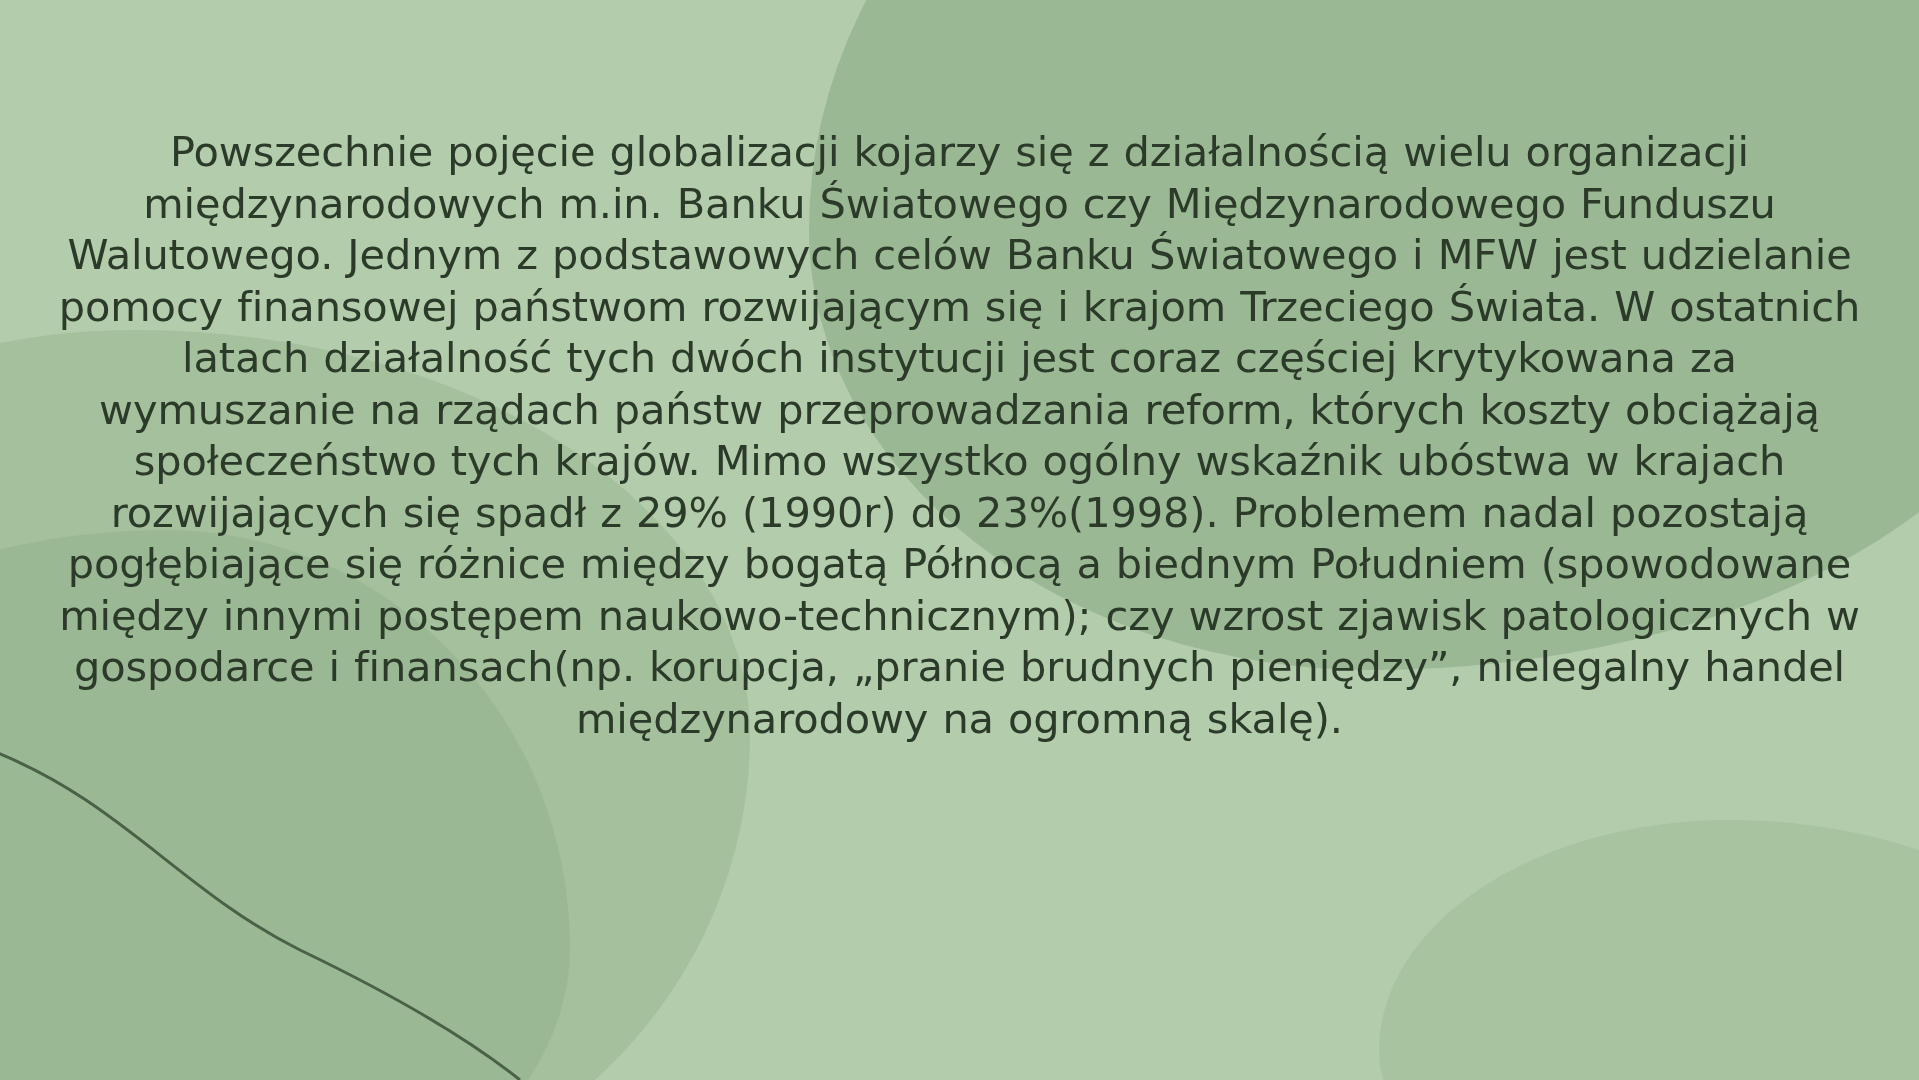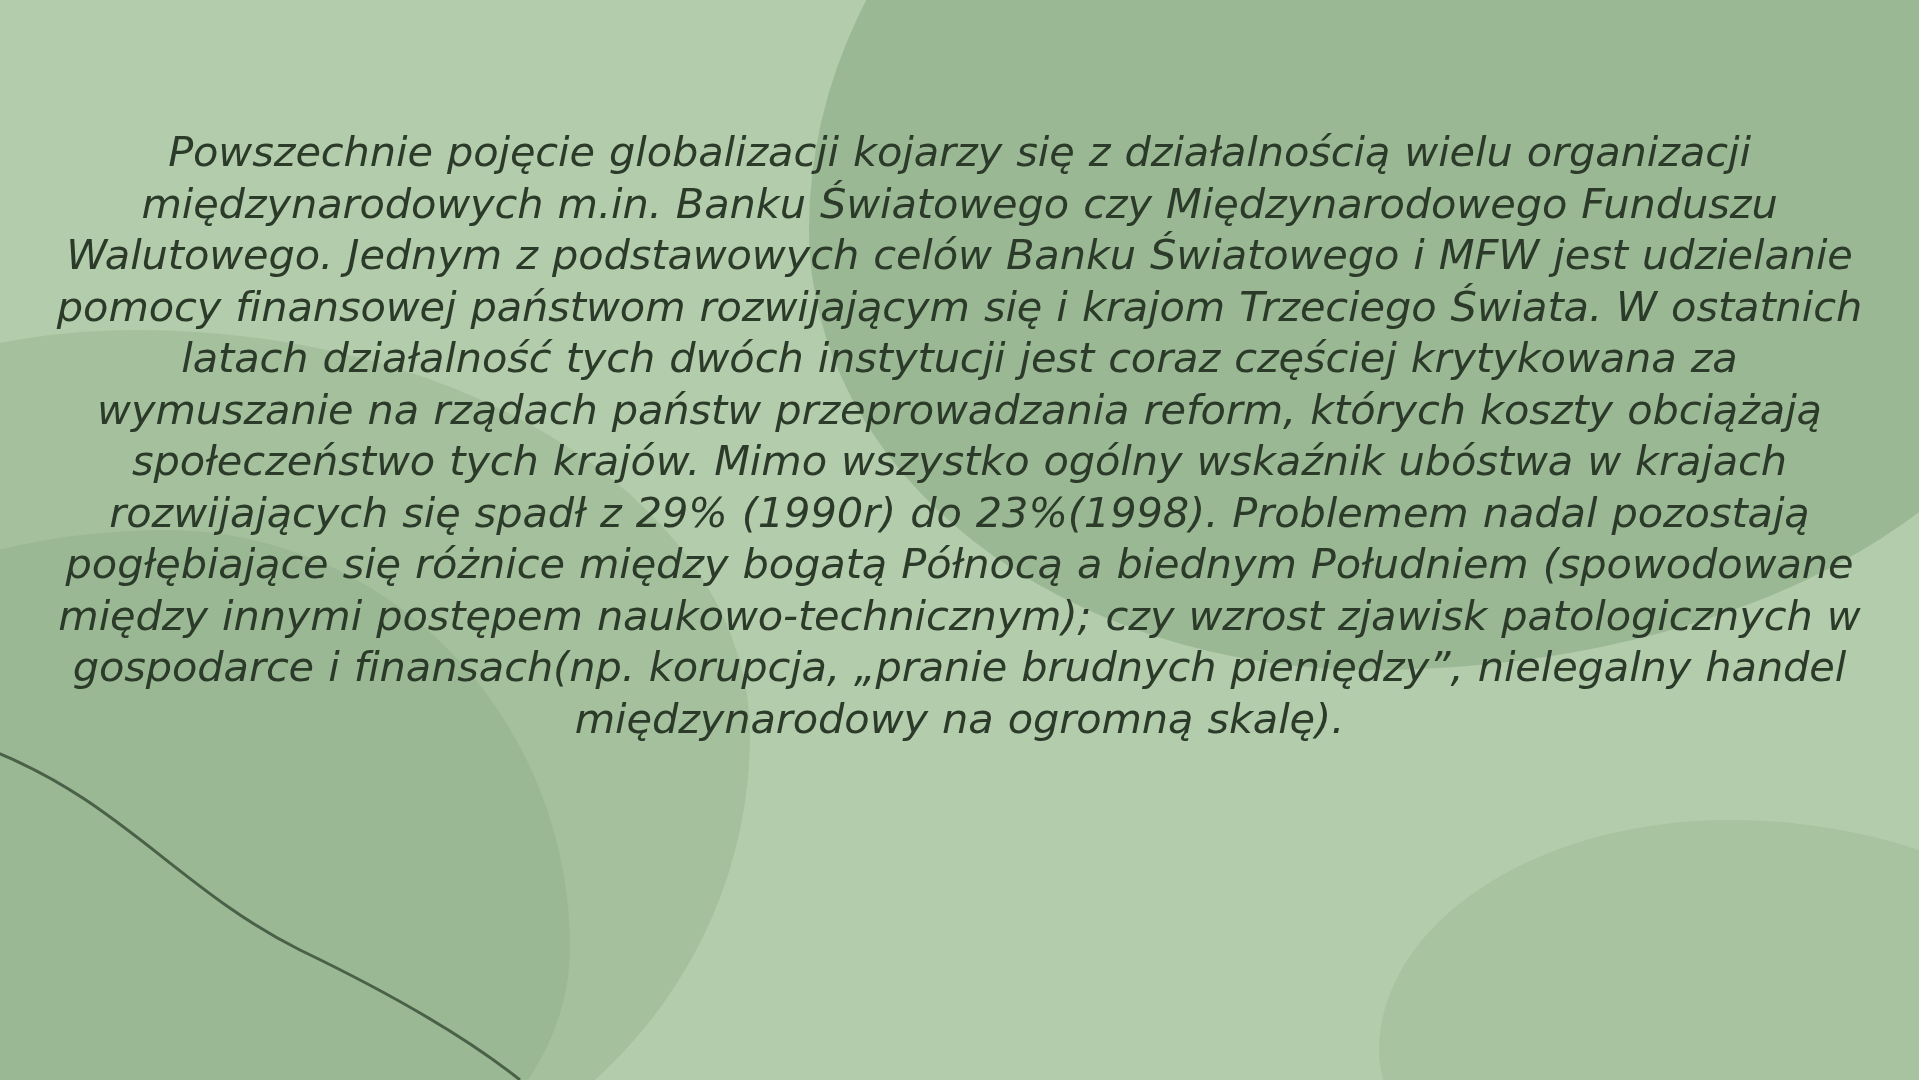--- a/index.html
+++ b/index.html
@@ -12,21 +12,20 @@
   body {
     font-family: "Liberation Sans", sans-serif;
     background: #b3ccab;
   }
   .slide {
     position: relative;
     width: 1919px;
     height: 1080px;
     background: #b3ccab;
     overflow: hidden;
-    font-style: italic;
   }
   
   .blob {
     position: absolute;
     pointer-events: none;
   }
   .blob-top-right {
     width: 1250px;
     height: 1000px;
     right: -140px;

